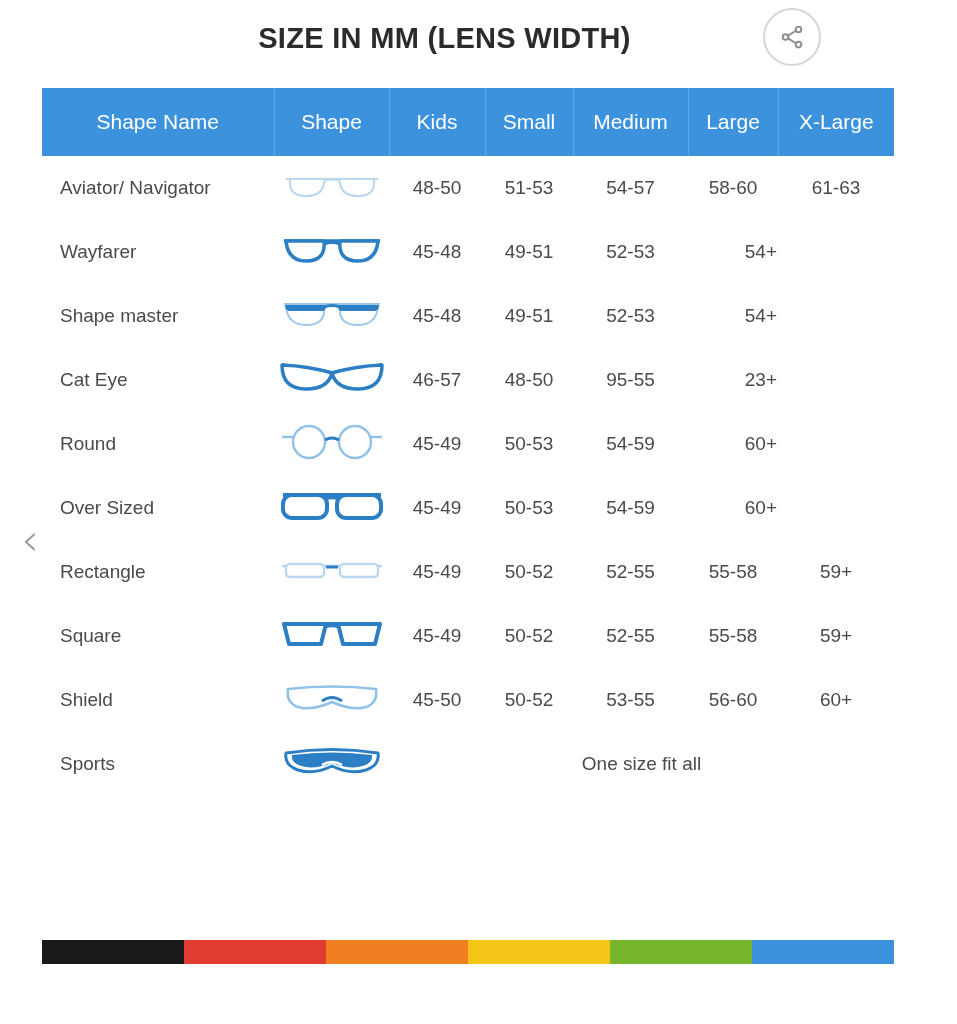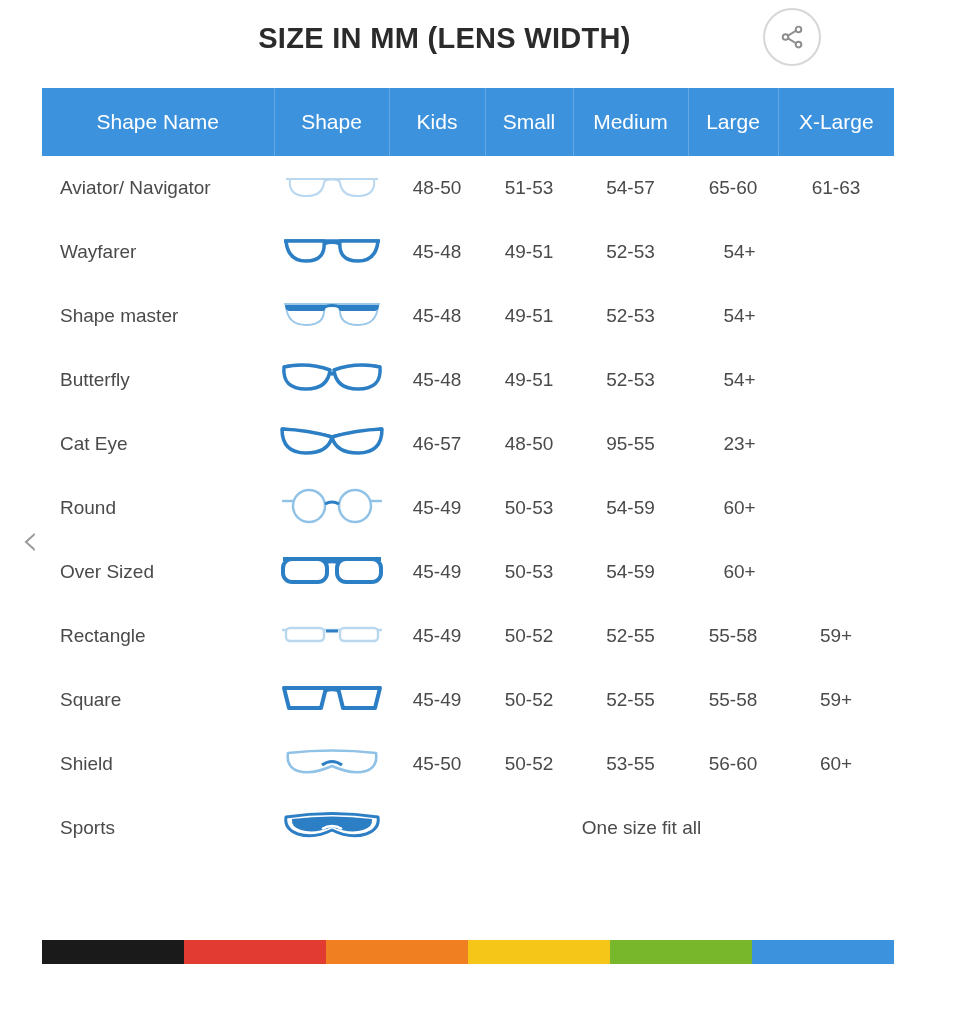--- a/index.html
+++ b/index.html
@@ -114,21 +114,21 @@
   }
   td.cell-shape {
     text-align: center;
     padding: 0;
   }
   td.cell-num {
     text-align: center;
     font-size: 19px;
     color: #4a4a4a;
   }
-  td.cell-num.left-al { text-align: center; padding-left: 14px; }
+  td.cell-num.left-al { text-align: right; padding-left: 14px; }
   td.onesize {
     text-align: center;
     font-size: 20px;
     color: #4a4a4a;
   }
 
   
   col.c-name  { width: 232px; }
   col.c-shape { width: 115px; }
   col.c-kids  { width: 96px; }
@@ -225,21 +225,21 @@
                 <path d="M8 14 h92" stroke="#b9d7ef"></path>
                 <path d="M12 14 q-2 16 14 17 q18 1 20 -13 l2 -4 z" fill="#fff"></path>
                 <path d="M96 14 q2 16 -14 17 q-18 1 -20 -13 l-2 -4 z" fill="#fff"></path>
                 <path d="M46 16 q8 -3 16 0"></path>
               </svg>
             </span>
           </td>
           <td class="cell-num">48-50</td>
           <td class="cell-num">51-53</td>
           <td class="cell-num">54-57</td>
-          <td class="cell-num">65-60</td>
+          <td class="cell-num">58-60</td>
           <td class="cell-num">61-63</td>
         </tr>
 
         <tr>
           <td class="cell-name">Wayfarer</td>
           <td class="cell-shape">
             <span class="glyph">
               <svg viewBox="0 0 108 42" fill="none" stroke="#2c7fc4" stroke-width="3.5" stroke-linejoin="round">
                 <path d="M6 12 h96"></path>
                 <path d="M8 12 h38 q2 20 -18 20 q-18 0 -20 -20 z" fill="#fff"></path>
@@ -269,37 +269,20 @@
               </svg>
             </span>
           </td>
           <td class="cell-num">45-48</td>
           <td class="cell-num">49-51</td>
           <td class="cell-num">52-53</td>
           <td class="cell-num left-al">54+</td>
           <td class="cell-num"></td>
         </tr>
 
-        <tr>
-          <td class="cell-name">Butterfly</td>
-          <td class="cell-shape">
-            <span class="glyph">
-              <svg viewBox="0 0 108 42" fill="none" stroke="#2c7fc4" stroke-width="3.5" stroke-linejoin="round">
-                <path d="M6 10 q16 -4 40 3 q8 4 8 4 q0 0 8 -4 q24 -7 40 -3"></path>
-                <path d="M6 10 q-2 22 22 22 q22 0 24 -19 q-22 -8 -46 -3 z" fill="#fff"></path>
-                <path d="M102 10 q2 22 -22 22 q-22 0 -24 -19 q22 -8 46 -3 z" fill="#fff"></path>
-              </svg>
-            </span>
-          </td>
-          <td class="cell-num">45-48</td>
-          <td class="cell-num">49-51</td>
-          <td class="cell-num">52-53</td>
-          <td class="cell-num left-al">54+</td>
-          <td class="cell-num"></td>
-        </tr>
 
         <tr>
           <td class="cell-name">Cat Eye</td>
           <td class="cell-shape">
             <span class="glyph">
               <svg viewBox="0 0 108 42" fill="none" stroke="#2c7fc4" stroke-width="3.5" stroke-linejoin="round">
                 <path d="M4 8 q18 2 42 6 q8 2 8 2 q0 0 8 -2 q24 -4 42 -6"></path>
                 <path d="M4 8 q0 24 24 24 q22 0 26 -16 q-24 -7 -50 -8 z" fill="#fff"></path>
                 <path d="M104 8 q0 24 -24 24 q-22 0 -26 -16 q24 -7 50 -8 z" fill="#fff"></path>
               </svg>

